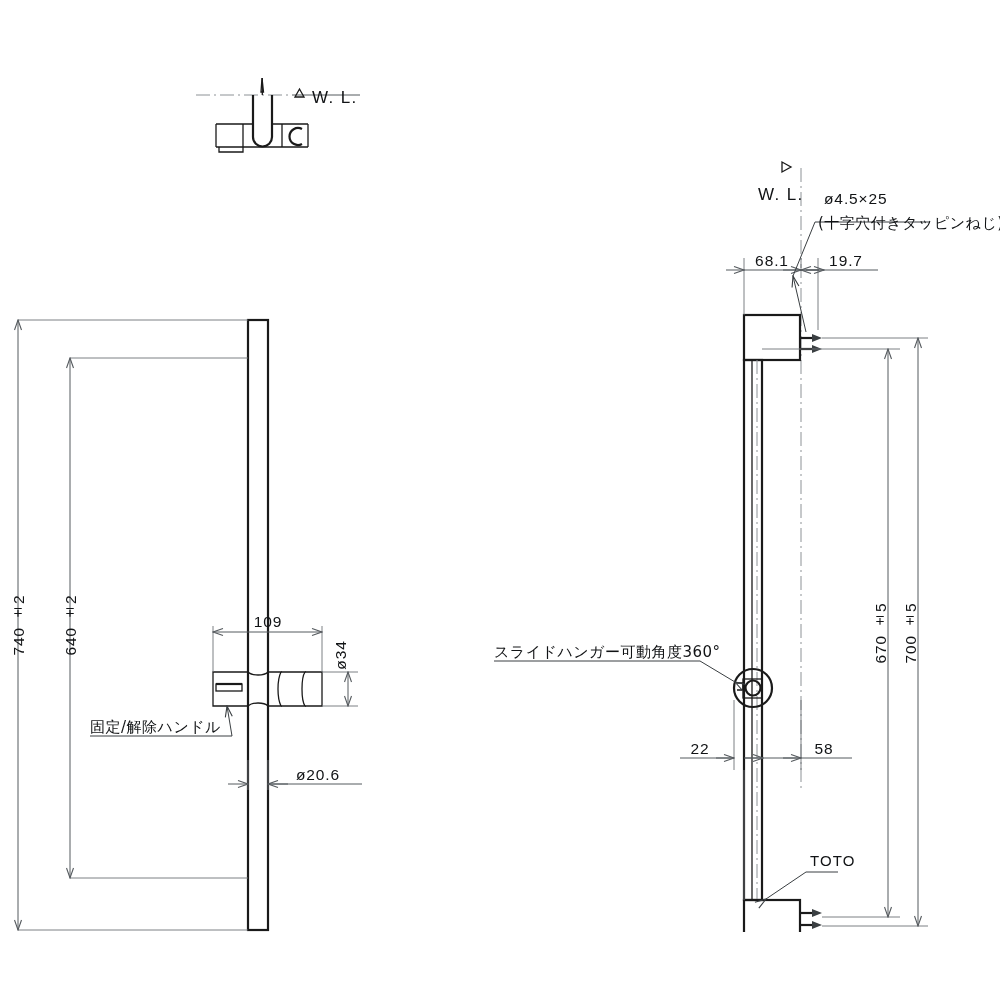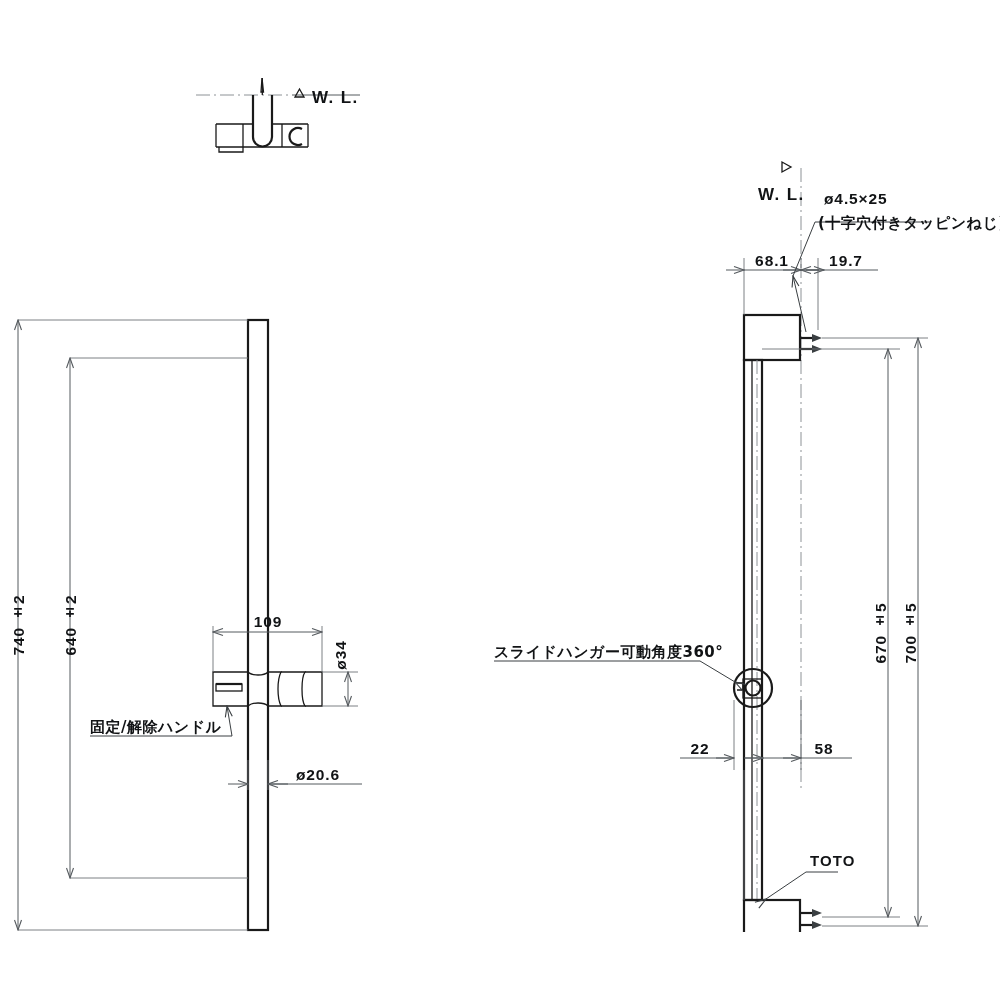--- a/index.html
+++ b/index.html
@@ -10,21 +10,20 @@
   }
   body {
     font-family: "Liberation Sans", "DejaVu Sans", sans-serif;
   }
   #drawing-sheet {
     position: relative;
     width: 1000px;
     height: 932px;
     background: #ffffff;
     overflow: hidden;
-    font-weight: bold;
   }
   #drawing-sheet svg {
     display: block;
     width: 1000px;
     height: 1000px;
   }
   .obj      { fill: none; stroke: #1a1a1a; stroke-width: 2.2; }
   .obj-thin { fill: none; stroke: #1a1a1a; stroke-width: 1.3; }
   .dim      { fill: none; stroke: #555a5e; stroke-width: 1.0; }
   .ext      { fill: none; stroke: #6d7276; stroke-width: 0.9; }

